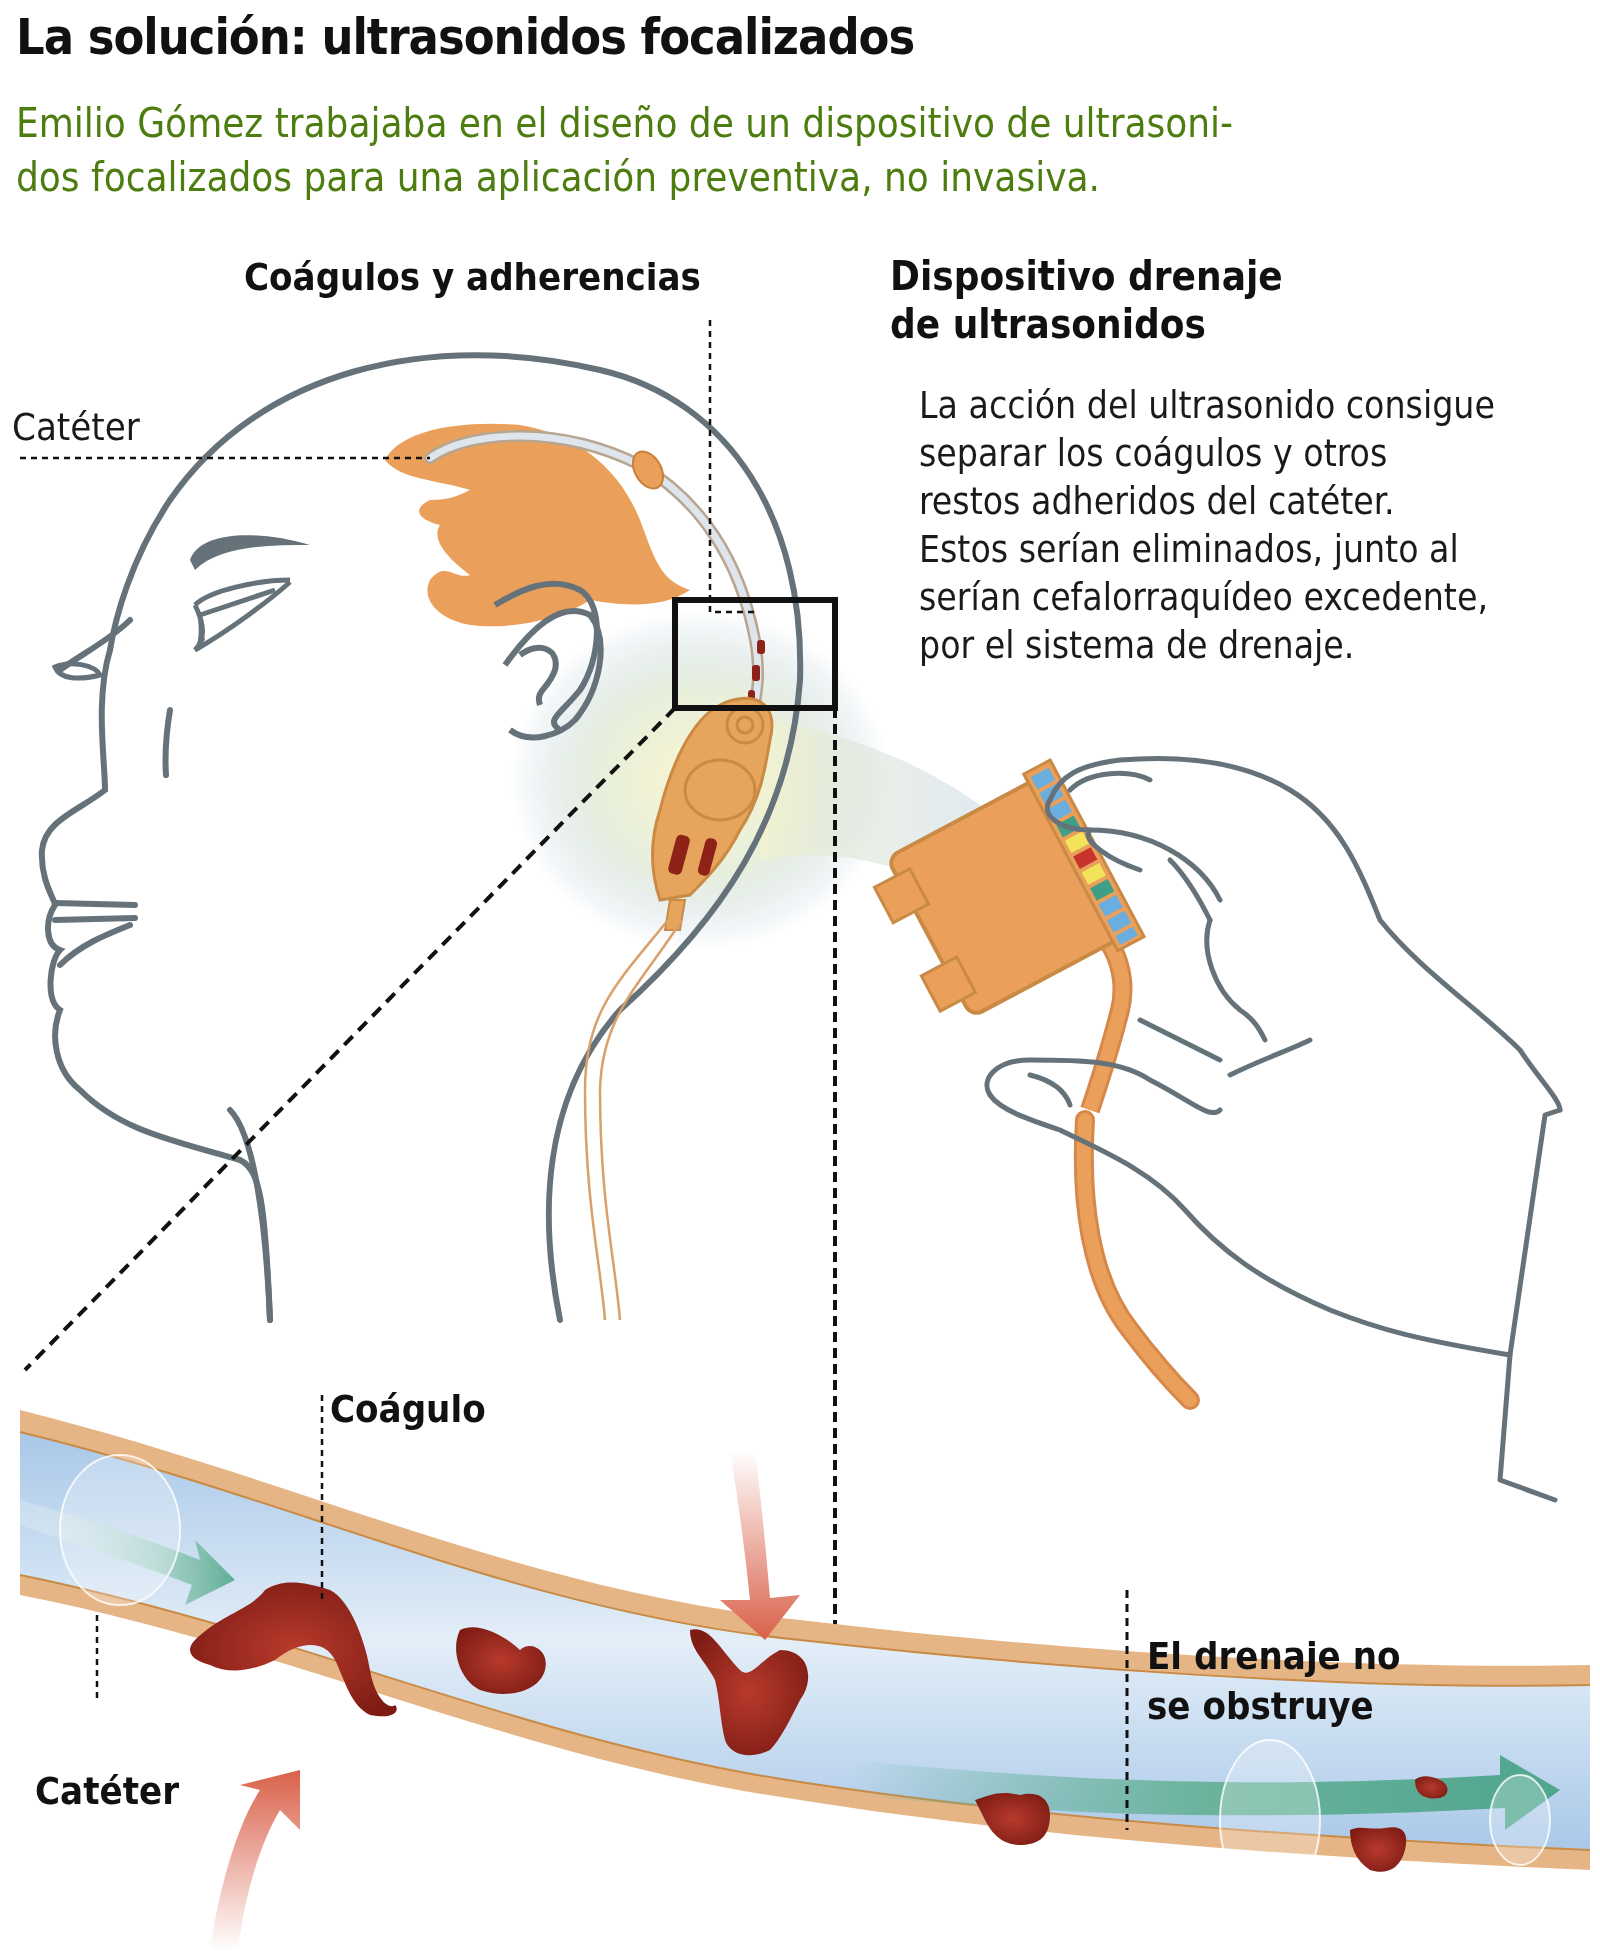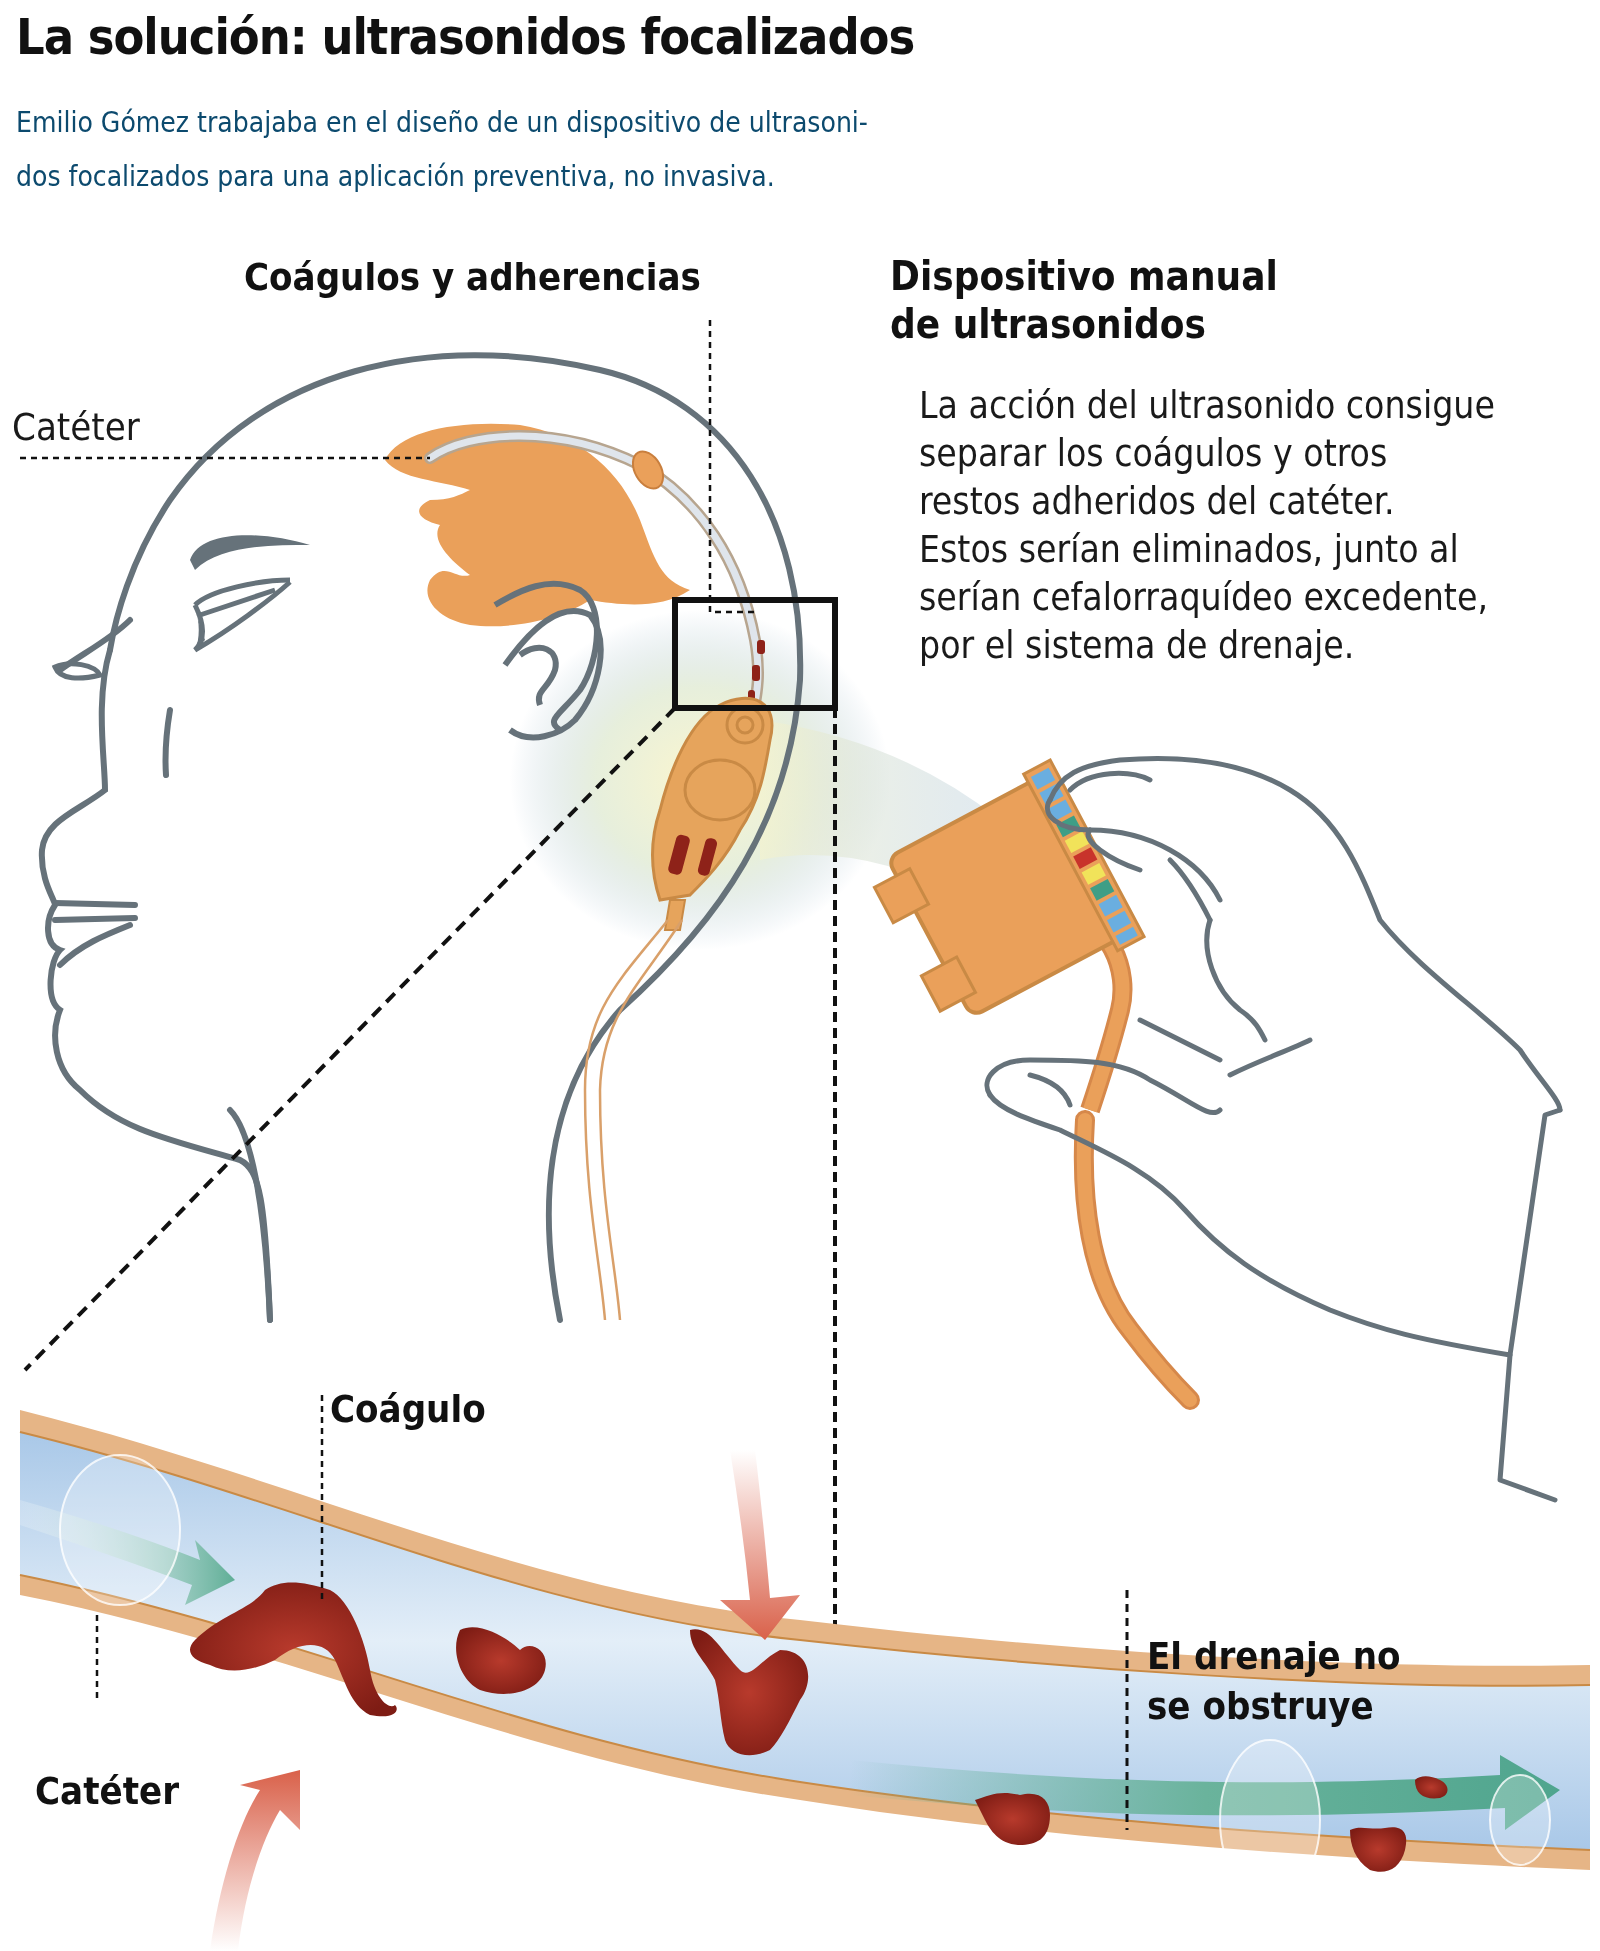--- a/index.html
+++ b/index.html
@@ -1,19 +1,19 @@
 <!DOCTYPE html>
 <html><head>
 <meta charset="utf-8">
 <style>
   html, body { margin:0; padding:0; background:#ffffff; }
   body { width:1600px; height:1951px; position:relative; overflow:hidden; font-family:"DejaVu Sans Condensed","DejaVu Sans", sans-serif; color:#111; }
   .abs { position:absolute; }
   .title { left:16px; top:8px; font-size:50px; font-weight:bold; letter-spacing:-1px; font-stretch:condensed; color:#111; }
-  .intro { left:16px; top:96px; width:1560px; font-size:28px; line-height:54px; color:#0c4a6e; font-stretch:condensed; }
+  .intro { left:16px; top:96px; width:1560px; font-size:40px; line-height:54px; color:#4d7c0f; font-stretch:condensed; }
   .label-bold { font-weight:bold; font-size:38px; color:#111; font-stretch:condensed; line-height:48px; }
   .label-reg { font-size:38px; color:#1a1a1a; font-stretch:condensed; }
   .desc { font-size:37px; line-height:48px; color:#1a1a1a; font-stretch:condensed;margin-left:29px; }
   svg { position:absolute; left:0; top:0; }
 </style>
 </head>
 <body>
 
 <div class="abs title">La solución: ultrasonidos focalizados</div>
 <div class="abs intro">
@@ -194,21 +194,21 @@
 
   <path d="M 322 1395 L 322 1600" stroke="#111" stroke-width="2.5" stroke-dasharray="6 5" fill="none"></path>
   <path d="M 97 1615 L 97 1700" stroke="#111" stroke-width="2.5" stroke-dasharray="6 5" fill="none"></path>
   <path d="M 1127 1590 L 1127 1830" stroke="#111" stroke-width="3" stroke-dasharray="8 6" fill="none"></path>
 </svg>
 
 <div class="abs label-bold" style="left:244px; top:253px;">Coágulos y adherencias</div>
 <div class="abs label-reg" style="left:12px; top:405px;">Catéter</div>
 
 <div class="abs label-bold" style="left:890px; top:252px; font-size:40px;">
-  <div>Dispositivo manual</div>
+  <div>Dispositivo drenaje</div>
   <div>de ultrasonidos</div>
 </div>
 <div class="abs desc" style="left:890px; top:382px;">
   <div>La acción del ultrasonido consigue</div>
   <div>separar los coágulos y otros</div>
   <div>restos adheridos del catéter.</div>
   <div>Estos serían eliminados, junto al</div>
   <div>serían cefalorraquídeo excedente,</div>
   <div>por el sistema de drenaje.</div>
 </div>

